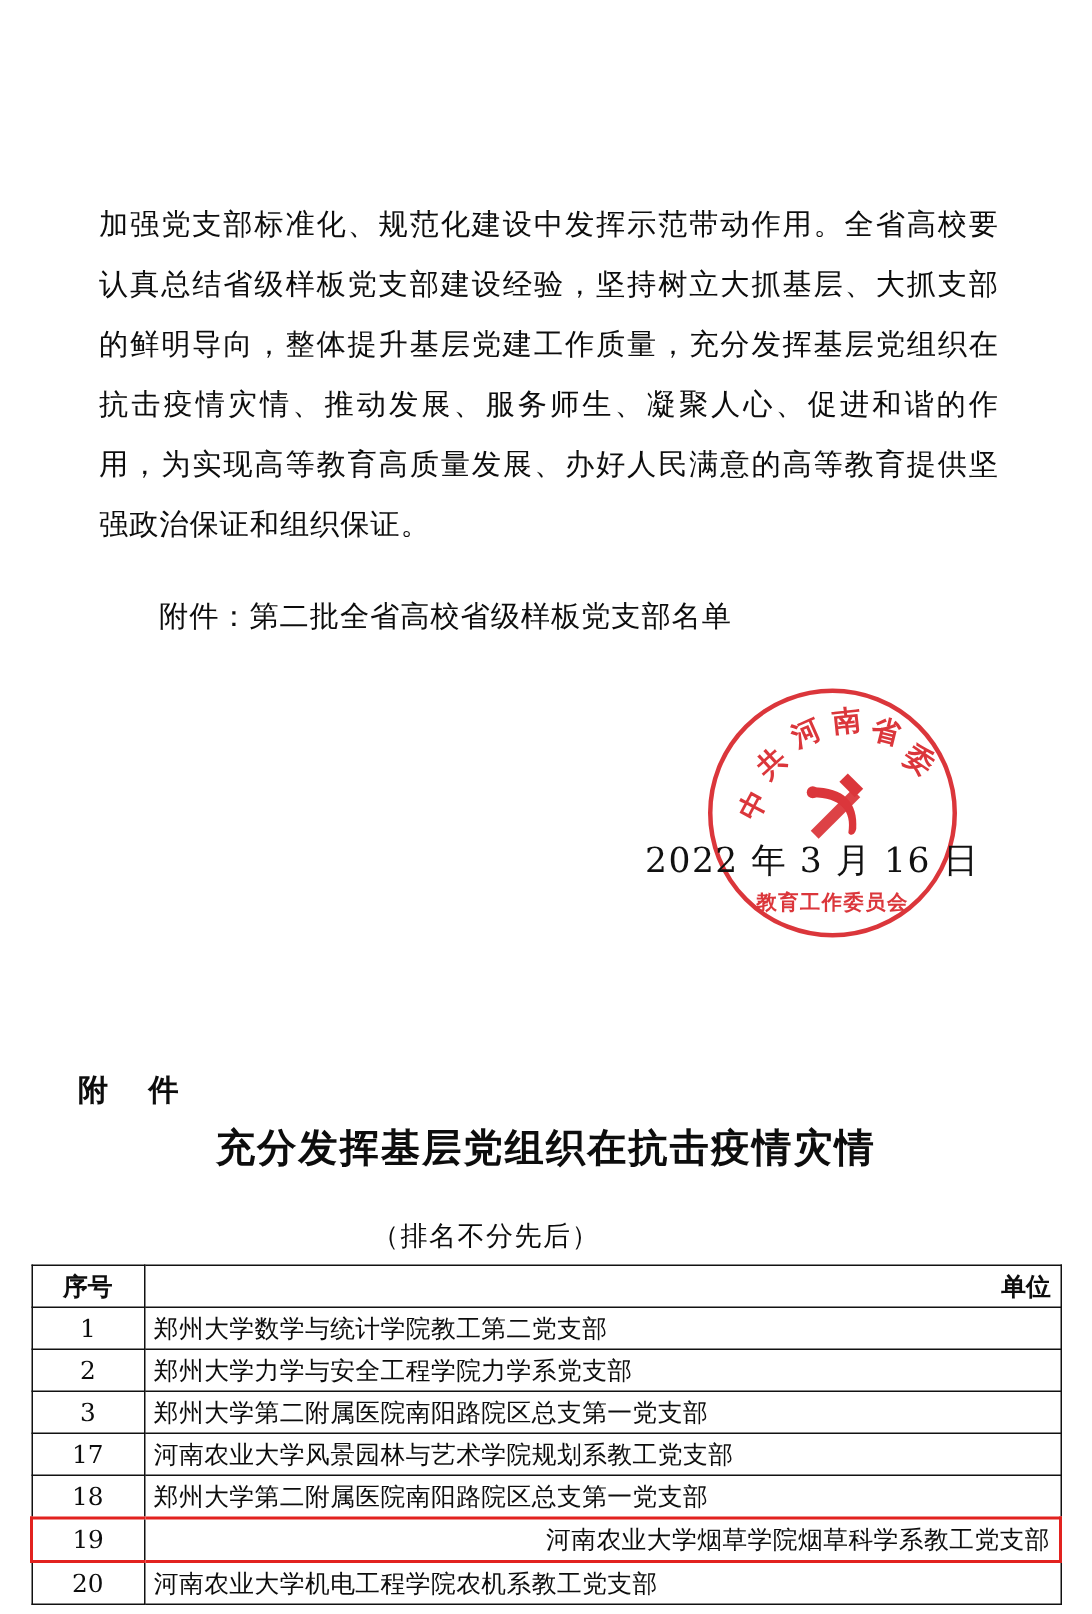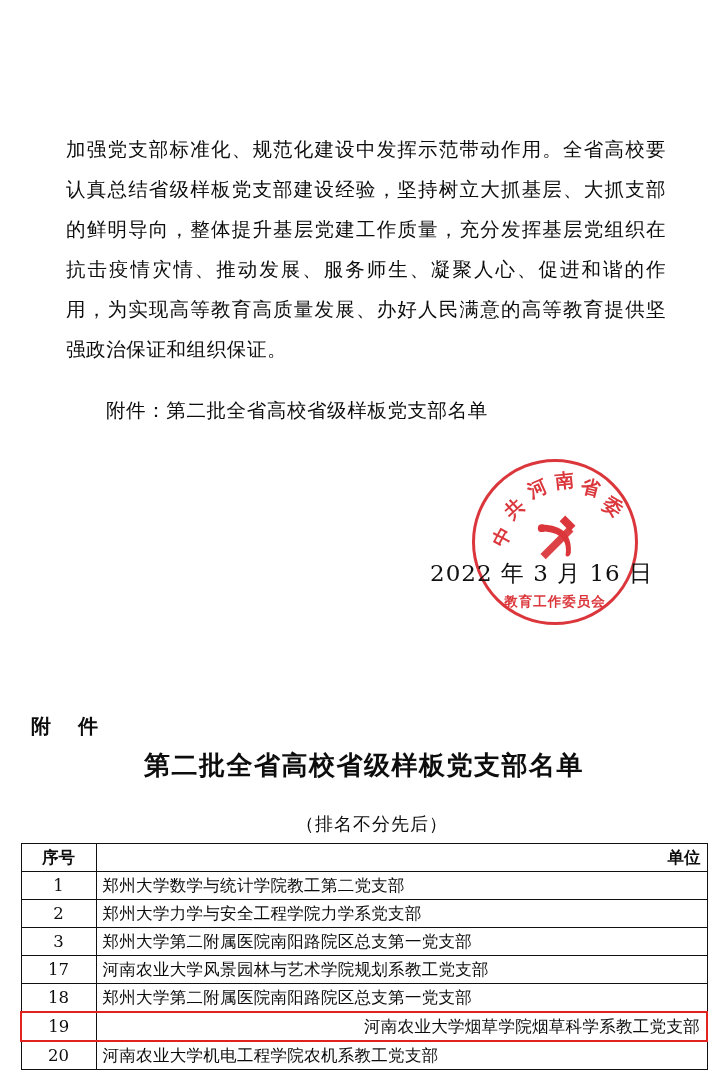--- a/index.html
+++ b/index.html
@@ -114,21 +114,21 @@
     top: 103px;
     font-size: 23px;
     letter-spacing: 1px;
     color: #111;
     white-space: nowrap;
   }
 
   
   .attach-label {
     position: absolute;
-    left: 31px;
+    left: 52px;
     top: 713px;
     font-size: 20px;
     font-weight: bold;
     letter-spacing: 10px;
     text-align: center;
   }
   .attach-title {
     position: absolute;
     left: 0;
     top: 748px;
@@ -139,21 +139,20 @@
     letter-spacing: 1.5px;
   }
   .attach-sub {
     position: absolute;
     left: 0;
     top: 812px;
     width: 648px;
     text-align: center;
     font-size: 18px;
     letter-spacing: 1px;
-    padding-left: 48px;
   }
 
   
   .tbl-wrap {
     position: absolute;
     left: 20px;
     top: 843px;
     width: 688px;
   }
   table.listing {
@@ -224,21 +223,21 @@
           <span class="seal-ch" style="left:106px; top:13px;  transform:rotate(14deg);">省</span>
           <span class="seal-ch" style="left:128px; top:32px;  transform:rotate(34deg);">委</span>
         </div>
         <div class="seal-bottom">教育工作委员会</div>
       </div>
     </div>
     <div class="date-line">2022 年 3 月 16 日</div>
   </div>
 
   <div class="attach-label">附 件</div>
-  <div class="attach-title">第二批全省高校省级样板党支部名单</div>
+  <div class="attach-title">充分发挥基层党组织在抗击疫情灾情</div>
   <div class="attach-sub">（排名不分先后）</div>
 
   <div class="tbl-wrap">
     <table class="listing">
       <thead>
         <tr>
           <th class="c-no">序号</th>
           <th class="c-unit">单位</th>
         </tr>
       </thead>

